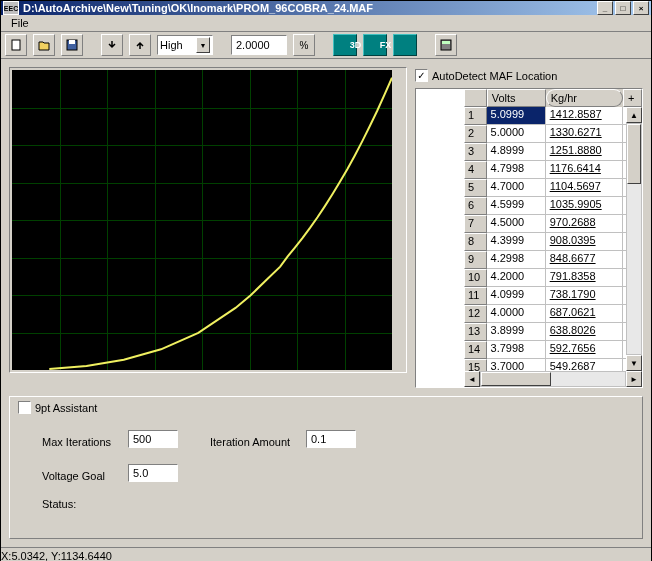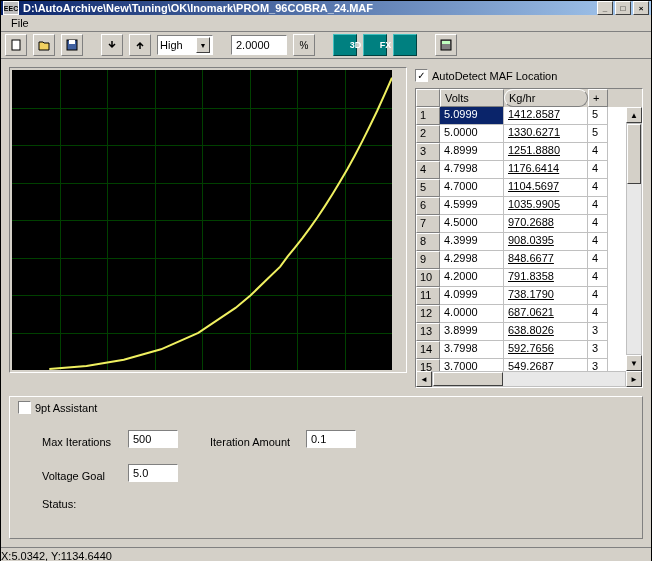--- a/index.html
+++ b/index.html
@@ -24,21 +24,21 @@
 .left-col { display: flex; flex-direction: column; flex: 1; }
 .chart-frame { border: 1px solid; border-color: #808080 #fff #fff #808080; padding: 2px; background: #d4d0c8; }
 .chart { width: 380px; height: 300px; background: #000; position: relative; }
 .grid-line { position: absolute; background: #004000; }
 .grid-h { width: 100%; height: 1px; }
 .grid-v { height: 100%; width: 1px; }
 .curve { position: absolute; top: 0; left: 0; width: 380px; height: 300px; }
 .right-col { width: 228px; display: flex; flex-direction: column; }
 .check-row { display: flex; align-items: center; padding: 2px 0 6px 0; }
 .chk { width: 13px; height: 13px; background: #fff; border: 1px solid; border-color: #808080 #fff #fff #808080; margin-right: 4px; display: flex; align-items: center; justify-content: center; font-size: 10px; line-height: 1; }
-.table-wrap { border: 1px solid; border-color: #808080 #fff #fff #808080; background: #fff; height: 300px; display: flex; flex-direction: column; }
+.table-wrap { border: 1px solid; border-color: #808080 #fff #fff #808080; background: #fff; height: 300px; display: flex; flex-direction: column; padding-left: 48px; }
 .col-headers { display: flex; background: #d4d0c8; }
 .ch { border: 1px solid; border-color: #fff #808080 #808080 #fff; padding: 2px 4px; font-size: 11px; }
 .ch-rownum { width: 24px; }
 .ch-volts { width: 64px; }
 .ch-kghr { width: 84px; border-radius: 9px; }
 .ch-extra { width: 20px; }
 .table-body { flex: 1; overflow: hidden; }
 .trow { display: flex; height: 18px; }
 .trow .rn { width: 24px; background: #d4d0c8; border: 1px solid; border-color: #fff #808080 #808080 #fff; padding: 1px 3px; font-size: 11px; }
 .trow .cell { border-right: 1px solid #c0c0c0; border-bottom: 1px solid #c0c0c0; padding: 1px 4px; font-size: 11px; }

